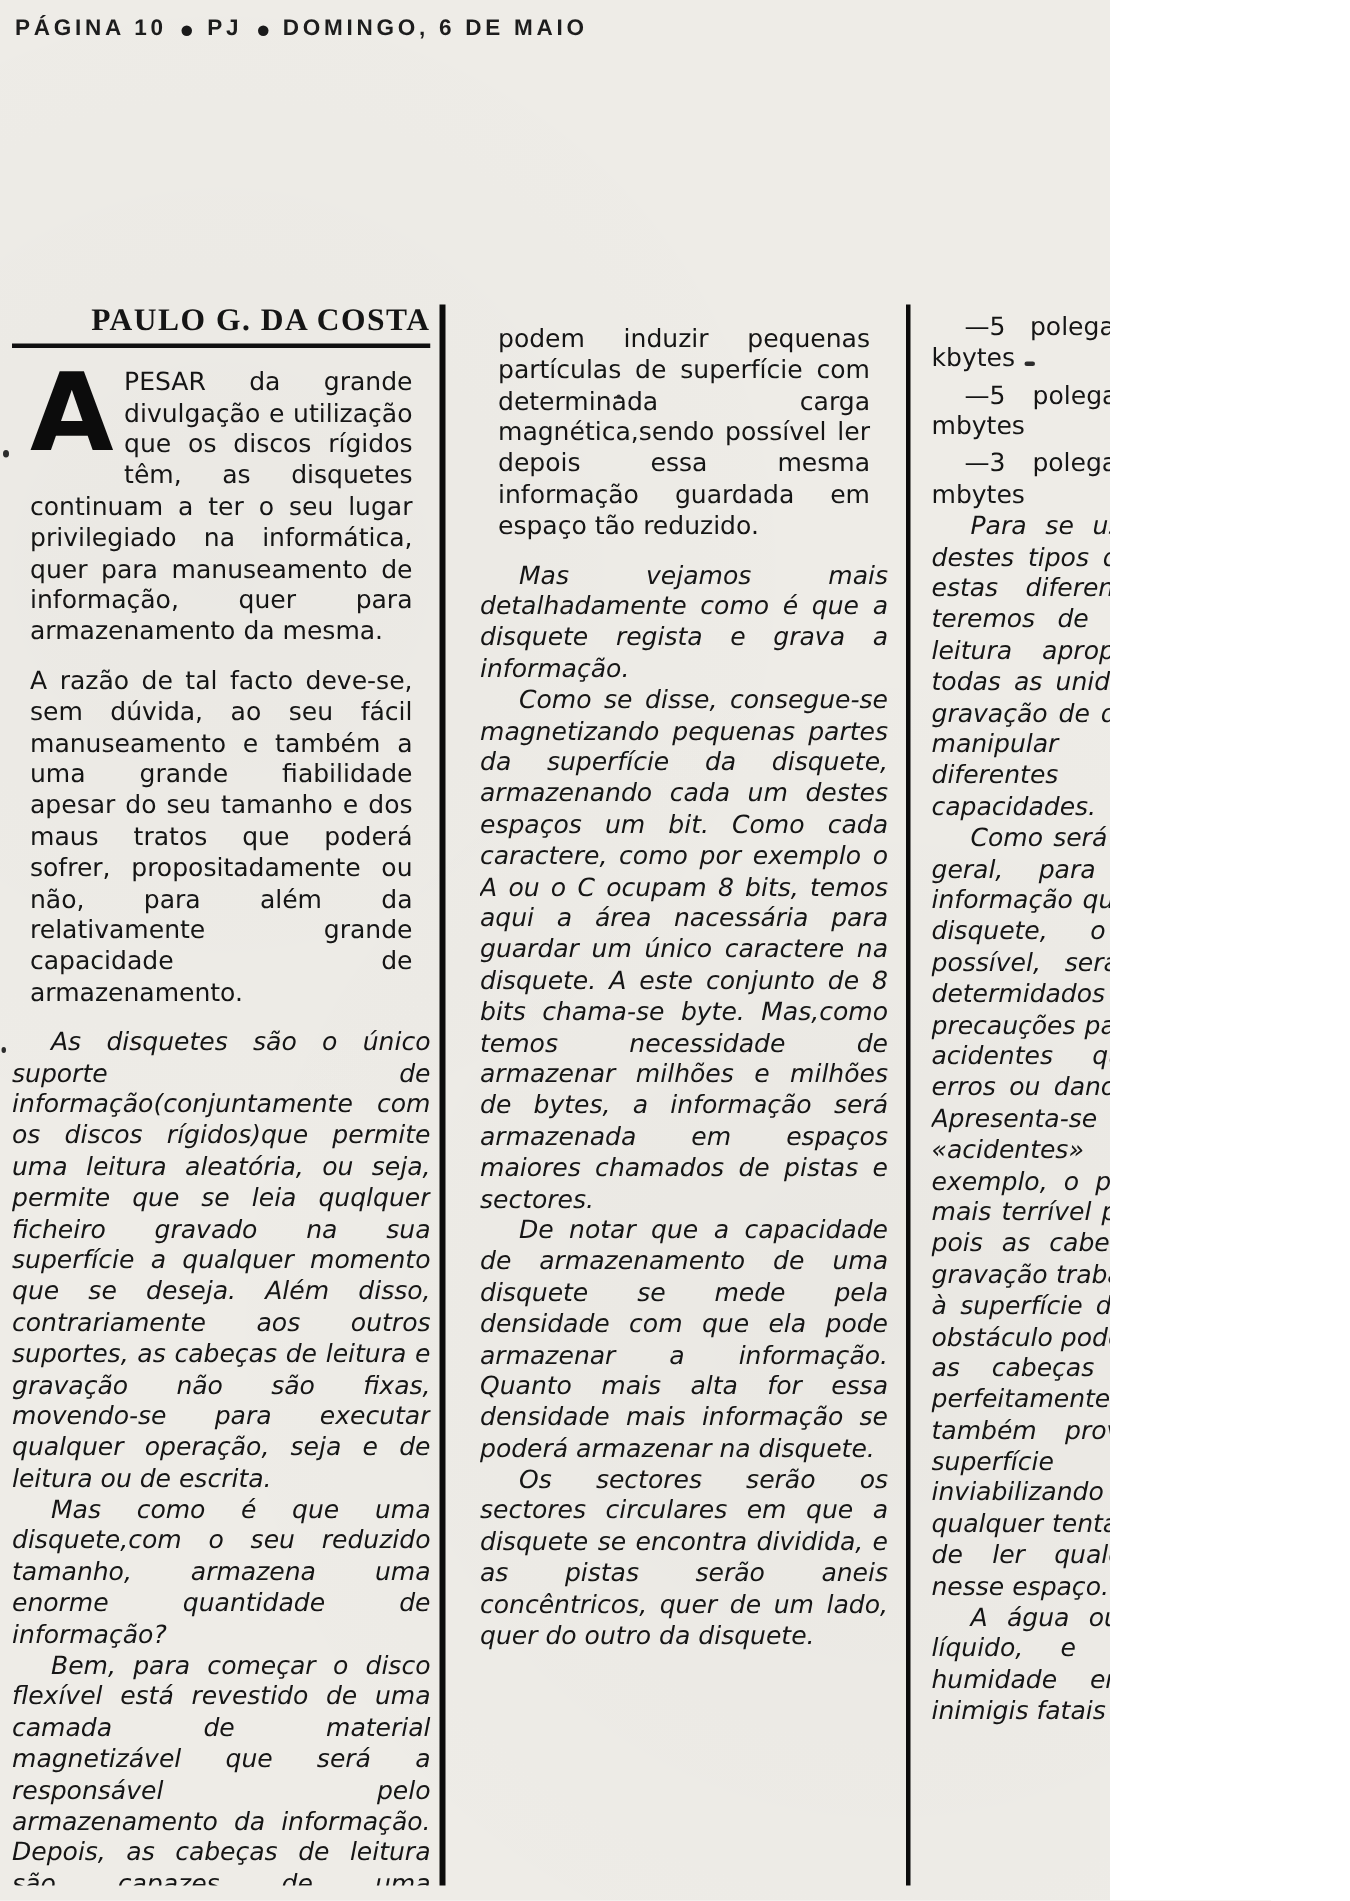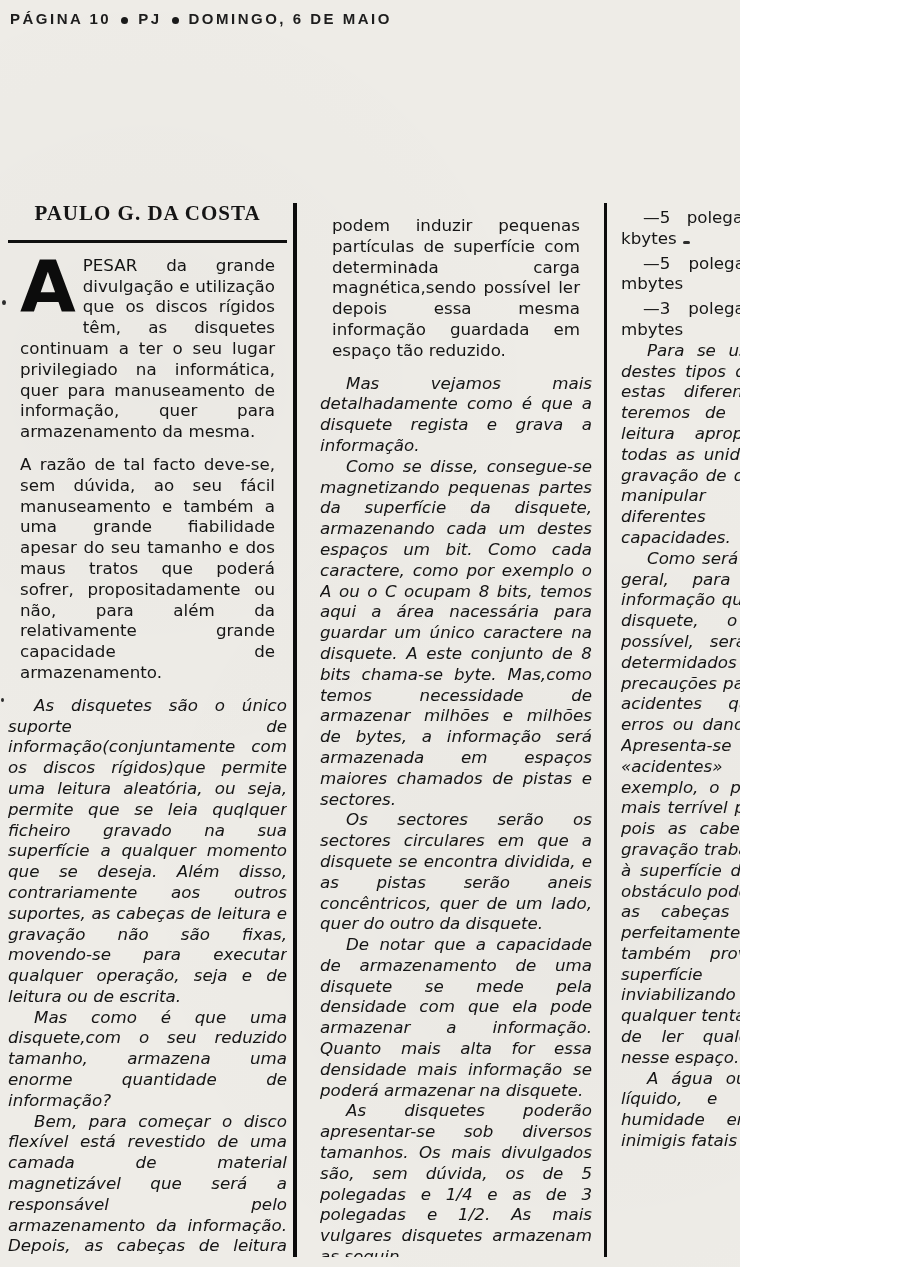--- a/index.html
+++ b/index.html
@@ -45,23 +45,23 @@
   .col1 { width:279px; margin-left:8px; }
   .vrule { background:#0c0c0c; }
   .r1 { width:4px; margin-left:6px; margin-right:23px; }
   .col2 { width:272px; }
   .r2 { width:3px; margin-left:12px; margin-right:14px; }
   .col3 { width:270px; }
 
   .byline {
     font-family:"Liberation Serif", serif;
     font-weight:bold; font-size:21px; letter-spacing:1px;
-    text-align:center; white-space:nowrap;
+    text-align:right; white-space:nowrap;
     border-bottom:3px solid #101010;
-    padding-bottom:16px; margin-bottom:11px;
+    padding-bottom:5px; margin-bottom:11px;
   }
 
   p.p  { margin:0; text-indent:26px;font-style:italic; }
   p.np { margin:12px; text-indent:0; }
   p.li { margin:4px 0 0 0; text-indent:22px; }
 
   .dropcap {
     float:left;
     font-family:"DejaVu Sans", sans-serif;
     font-weight:bold;
@@ -97,23 +97,22 @@
       <p class="p">Mas como é que uma disquete,com o seu reduzido tamanho, armazena uma enorme quantidade de informação?</p>
       <p class="p">Bem, para começar o disco flexível está revestido de uma camada de material magnetizável que será a responsável pelo armazenamento da informação. Depois, as cabeças de leitura são capazes de uma sensibilidade extrema pois</p>
     </div>
 
     <div class="vrule r1"></div>
 
     <div class="col col2">
       <p class="np">podem induzir pequenas partículas de superfície com determinada carga magnética,sendo possível ler depois essa mesma informação guardada em espaço tão reduzido.</p>
       <p class="p">Mas vejamos mais detalhadamente como é que a disquete regista e grava a informação.</p>
       <p class="p">Como se disse, consegue-se magnetizando pequenas partes da superfície da disquete, armazenando cada um destes espaços um bit. Como cada caractere, como por exemplo o A ou o C ocupam 8 bits, temos aqui a área nacessária para guardar um único caractere na disquete. A este conjunto de 8 bits chama-se byte. Mas,como temos necessidade de armazenar milhões e milhões de bytes, a informação será armazenada em espaços maiores chamados de pistas e sectores.</p>
+      <p class="p">De notar que a capacidade de armazenamento de uma disquete se mede pela densidade com que ela pode armazenar a informação. Quanto mais alta for essa densidade mais informação se poderá armazenar na disquete.</p>
       <p class="p">Os sectores serão os sectores circulares em que a disquete se encontra dividida, e as pistas serão aneis concêntricos, quer de um lado, quer do outro da disquete.</p>
-      <p class="p">De notar que a capacidade de armazenamento de uma disquete se mede pela densidade com que ela pode armazenar a informação. Quanto mais alta for essa densidade mais informação se poderá armazenar na disquete.</p>
-      <p class="p">As disquetes poderão apresentar-se sob diversos tamanhos. Os mais divulgados são, sem dúvida, os de 5 polegadas e 1/4 e as de 3 polegadas e 1/2. As mais vulgares disquetes armazenam as seguin-</p>
     </div>
 
     <div class="vrule r2"></div>
 
     <div class="col col3">
       <p class="li">—5 polegadas e 1/4—360 kbytes</p>
       <p class="li">—5 polegadas e 1/4—1,2 mbytes</p>
       <p class="li">—3 polegads e 1/2—1,44 mbytes</p>
       <p class="p">Para se usar qualquer um destes tipos de disquetes com estas diferentes capacidades teremos de ter unidades de leitura apropriadas,pois nem todas as unidades de leitura e gravação de disquetes poderão manipular disquetes com diferentes tamanhos e capacidades.</p>
       <p class="p">Como será do conhecimento geral, para se manter a informação que está contida na disquete, o mais segura possível, será necessário ter determidados cuidados e precauções para não ocorrerem acidentes que provocariam erros ou danos na informação. Apresenta-se a seguir alguns «acidentes» a evitar. Por exemplo, o pó será o inimigo mais terrível para as disquetes, pois as cabeças de leitura e gravação trabalham encostadas à superfície do disco, o menor obstáculo poderá fazer com que as cabeças não funcionem perfeitamente, podendo também provocar riscos na superfície magnetizável, inviabilizando no futuro qualquer tentativa de gravar ou de ler qualquer informação nesse espaço.</p>

